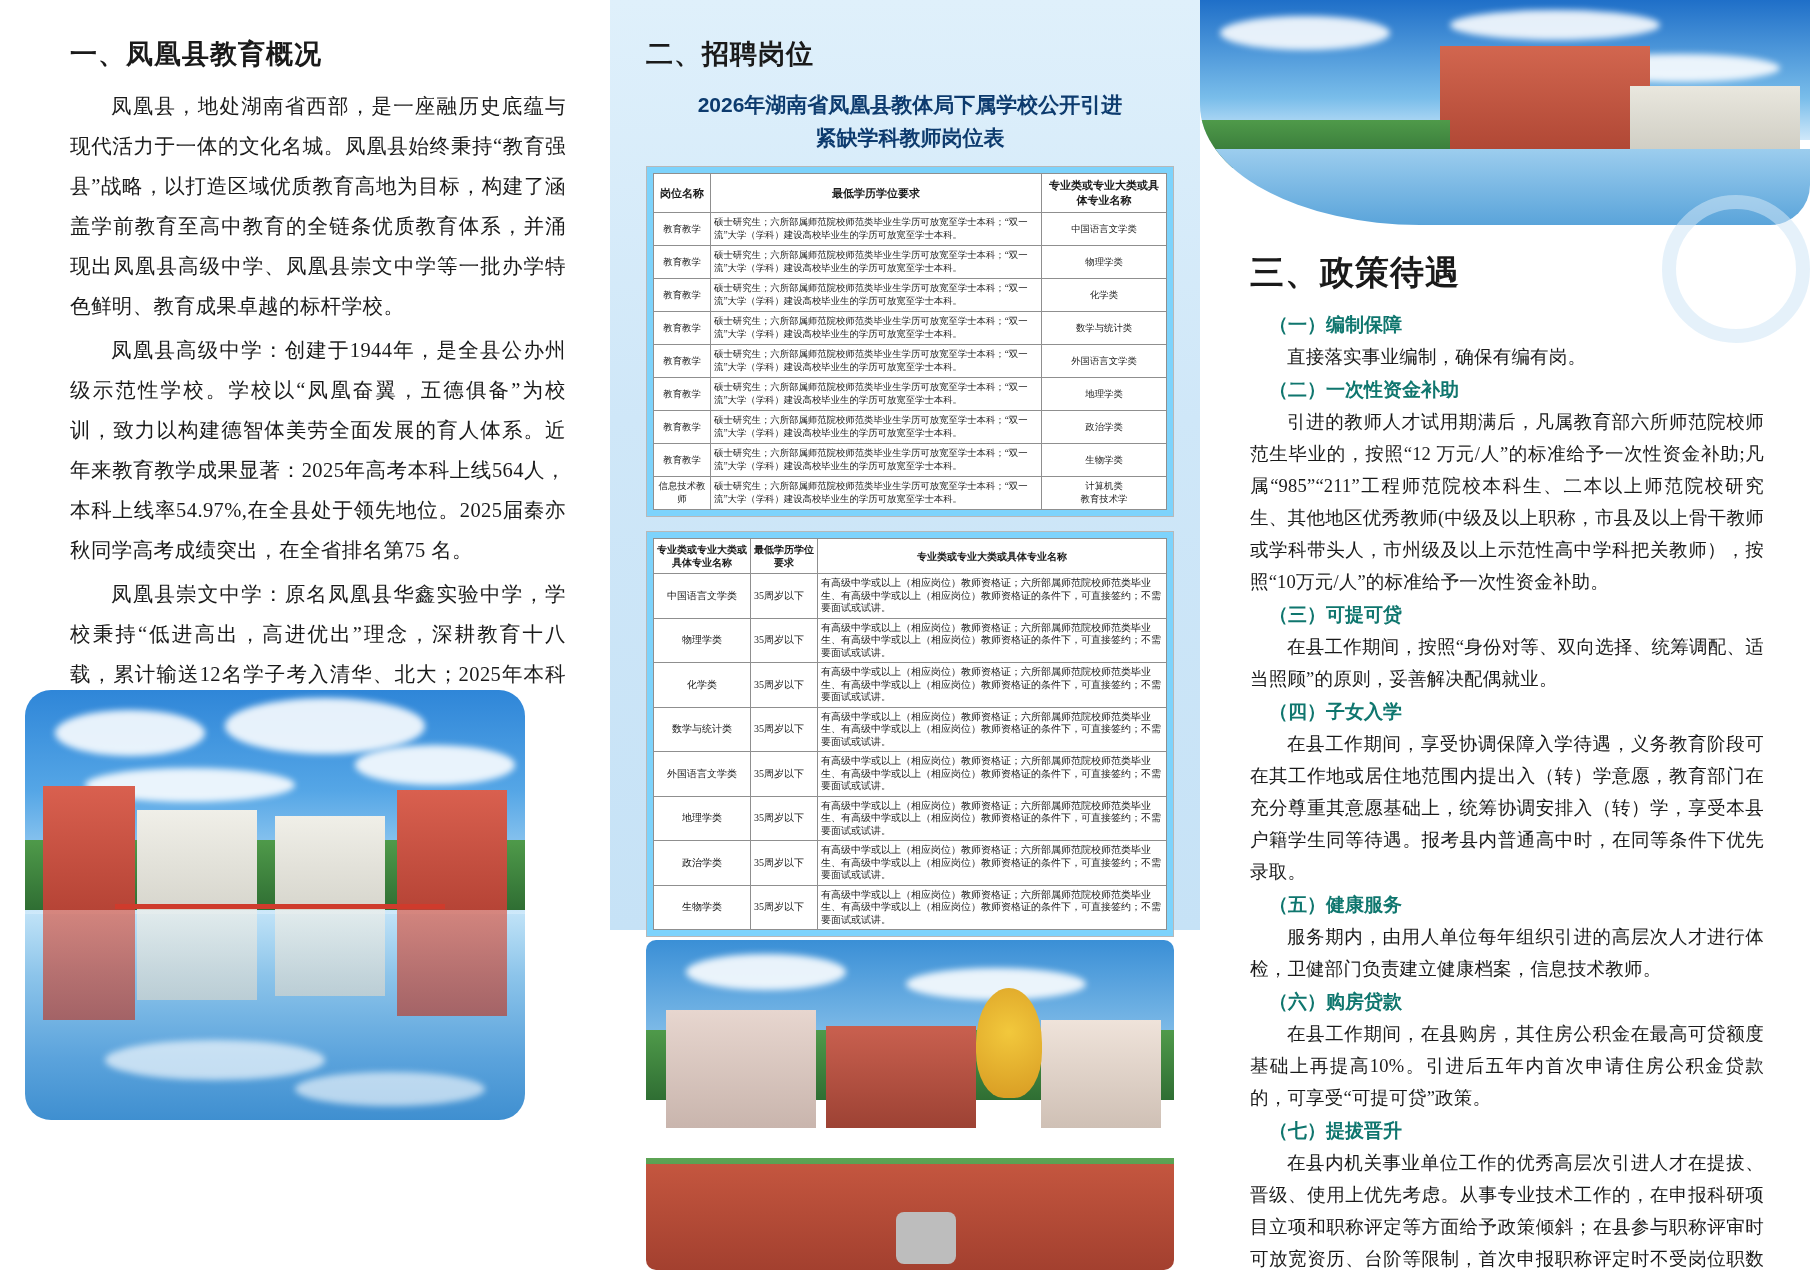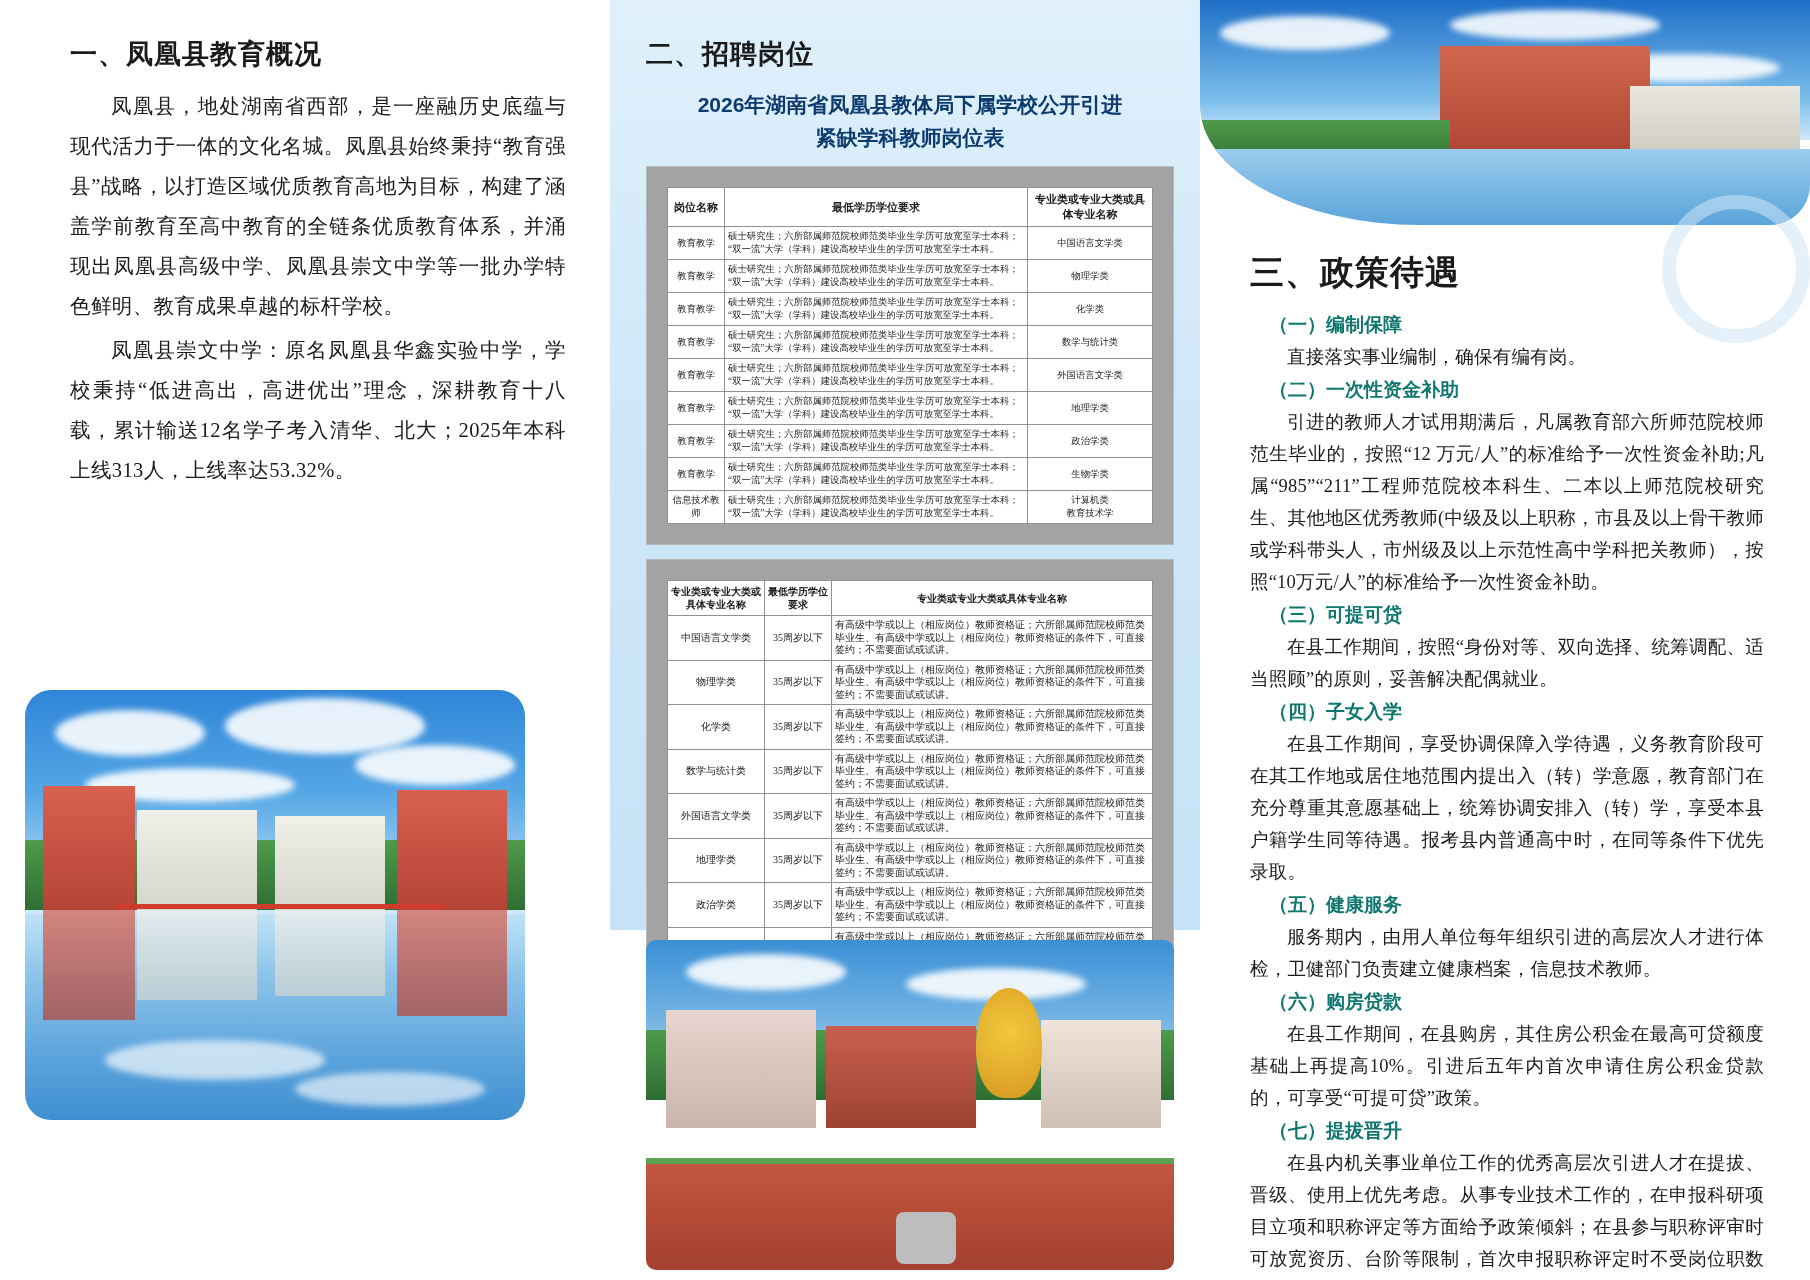--- a/index.html
+++ b/index.html
@@ -53,22 +53,22 @@
   table{border-collapse:collapse;width:100%;background:#fff;table-layout:fixed;}
   table.t1 td,table.t1 th{border:1px solid #8f8f8f;}
   table.t2 td,table.t2 th{border:1px solid #8f8f8f;}
   .t1 th{background:#fff;font-weight:bold;font-size:11px;padding:4px 2px;text-align:center;}
   .t1 td{font-size:9.4px;line-height:13px;padding:3px 3px;vertical-align:middle;}
   .c-post{width:52px;text-align:center;font-size:10.5px;}
   .c-major{width:120px;text-align:center;font-size:11px;}
   .t2 th{font-size:10px;font-weight:bold;text-align:center;padding:4px 2px;line-height:13px;}
   .t2 td{font-size:10px;line-height:12.5px;padding:3px 3px;}
   .c-m2{width:92px;text-align:center;font-size:10.5px;}
-  .c-age{width:62px;text-align:center;font-size:10px;}
-  .tbl-wrap{background:#a3a3a3;padding:20px;border:1px solid #b8b8b8;}
+  .c-age{width:62px;font-size:10px;}
+  .tbl-wrap{background:#7dd3fc;padding:6px;border:1px solid #b8b8b8;}
   .tbl-wrap+.tbl-wrap{margin-top:14px;}
 
   .photo2{
     position:absolute;left:36px;top:940px;width:528px;height:330px;
     border-radius:10px;overflow:hidden;
   }
   .track{position:absolute;left:0;bottom:0;width:100%;height:32%;
     background:linear-gradient(#c4563f,#a3402f);}
   .field{position:absolute;left:0;bottom:18%;width:100%;height:16%;
     background:linear-gradient(#5da455,#3f8641);}
@@ -87,20 +87,21 @@
     border:14px solid #cfe6f6;border-radius:50%;opacity:.55;}
 </style>
 </head>
 <body>
 
 <div class="page">
 
   <div class="col1">
     <h2 class="h1">一、凤凰县教育概况</h2>
     <p class="para">凤凰县，地处湖南省西部，是一座融历史底蕴与现代活力于一体的文化名城。凤凰县始终秉持“教育强县”战略，以打造区域优质教育高地为目标，构建了涵盖学前教育至高中教育的全链条优质教育体系，并涌现出凤凰县高级中学、凤凰县崇文中学等一批办学特色鲜明、教育成果卓越的标杆学校。</p>
+    <p class="para">凤凰县高级中学：创建于1944年，是全县公办州级示范性学校。学校以“凤凰奋翼，五德俱备”为校训，致力以构建德智体美劳全面发展的育人体系。近年来教育教学成果显著：2025年高考本科上线564人，本科上线率54.97%,在全县处于领先地位。2025届秦亦秋同学高考成绩突出，在全省排名第75 名。</p>
     <p class="para">凤凰县崇文中学：原名凤凰县华鑫实验中学，学校秉持“低进高出，高进优出”理念，深耕教育十八载，累计输送12名学子考入清华、北大；2025年本科上线313人，上线率达53.32%。</p>
 
     <div class="photo1">
       <div class="sky"></div>
       <div class="cloud" style="left:30px;top:20px;width:150px;height:46px;"></div>
       <div class="cloud" style="left:200px;top:8px;width:200px;height:56px;"></div>
       <div class="cloud" style="left:330px;top:55px;width:160px;height:40px;"></div>
       <div class="cloud" style="left:60px;top:78px;width:210px;height:34px;"></div>
       <div class="trees" style="left:0;top:150px;width:500px;height:70px;"></div>
       <div class="bldA" style="left:18px;top:96px;width:92px;height:124px;"></div>

